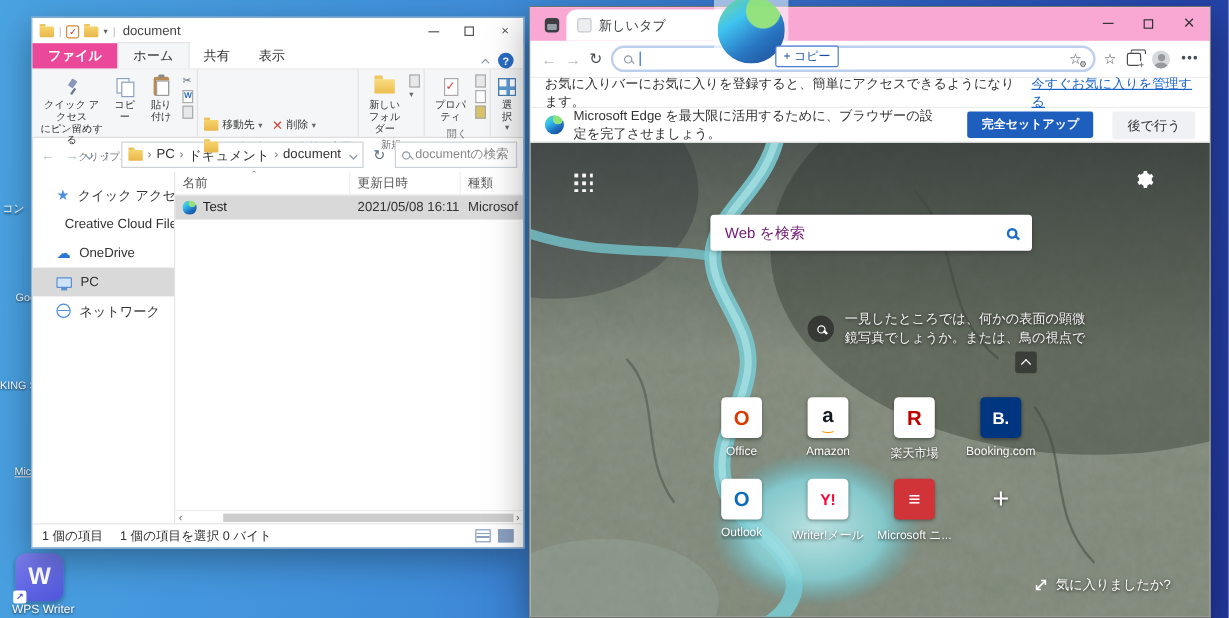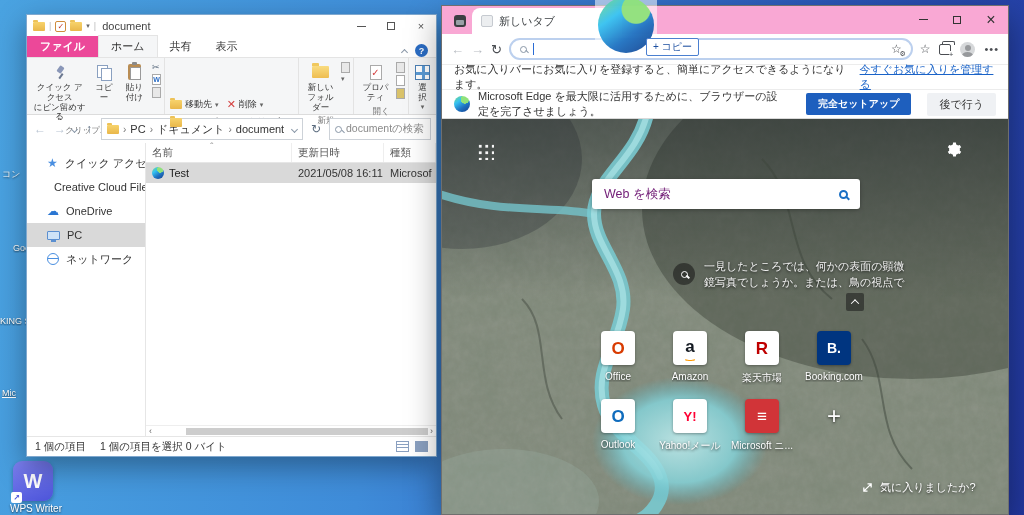--- a/index.html
+++ b/index.html
@@ -195,21 +195,21 @@
                 padding:1px 6px; font-size:10px; color:#1c4fa0; white-space:nowrap; }
 </style>
 </head>
 <body>
 
 <div id="stage">
 
   <div class="dt-label" style="left:2px; top:168px;">コン</div>
   <div class="dt-label" style="left:13px; top:243px;">Goo</div>
   <div class="dt-label" style="left:0px; top:316px;">KING S</div>
-  <div class="dt-label" style="left:2px; top:388px;text-decoration:underline;">Mic</div>
+  <div class="dt-label" style="left:12px; top:388px;text-decoration:underline;">Mic</div>
 
   <div class="wps-icon">
     <span>W</span>
     <span class="lnk">↗</span>
   </div>
   <div class="wps-label">WPS Writer</div>
 
   <div id="explorer">
     <div class="ex-titlebar">
       <div class="qat">
@@ -569,21 +569,21 @@
         <div class="cell">
           <div class="tile" style="background: rgb(255, 255, 255);">
             <span class="glyph" style="color: rgb(15, 108, 189);">O</span>
           </div>
           <div class="tlabel">Outlook</div>
         </div>
         <div class="cell">
           <div class="tile" style="background: rgb(255, 255, 255);">
             <span class="glyph" style="font-size: 13px; color: rgb(255, 0, 51);">Y!</span>
           </div>
-          <div class="tlabel">Yahoo!メール</div>
+          <div class="tlabel">Writer!メール</div>
         </div>
         <div class="cell">
           <div class="tile" style="background: rgb(209, 52, 56);">
             <span class="glyph" style="color: rgb(255, 255, 255);">≡</span>
           </div>
           <div class="tlabel">Microsoft ニ...</div>
         </div>
         <div class="cell plus">
           <div class="tile" style="background: transparent;">
             <span class="glyph" style="color: rgb(255, 255, 255);">+</span>

